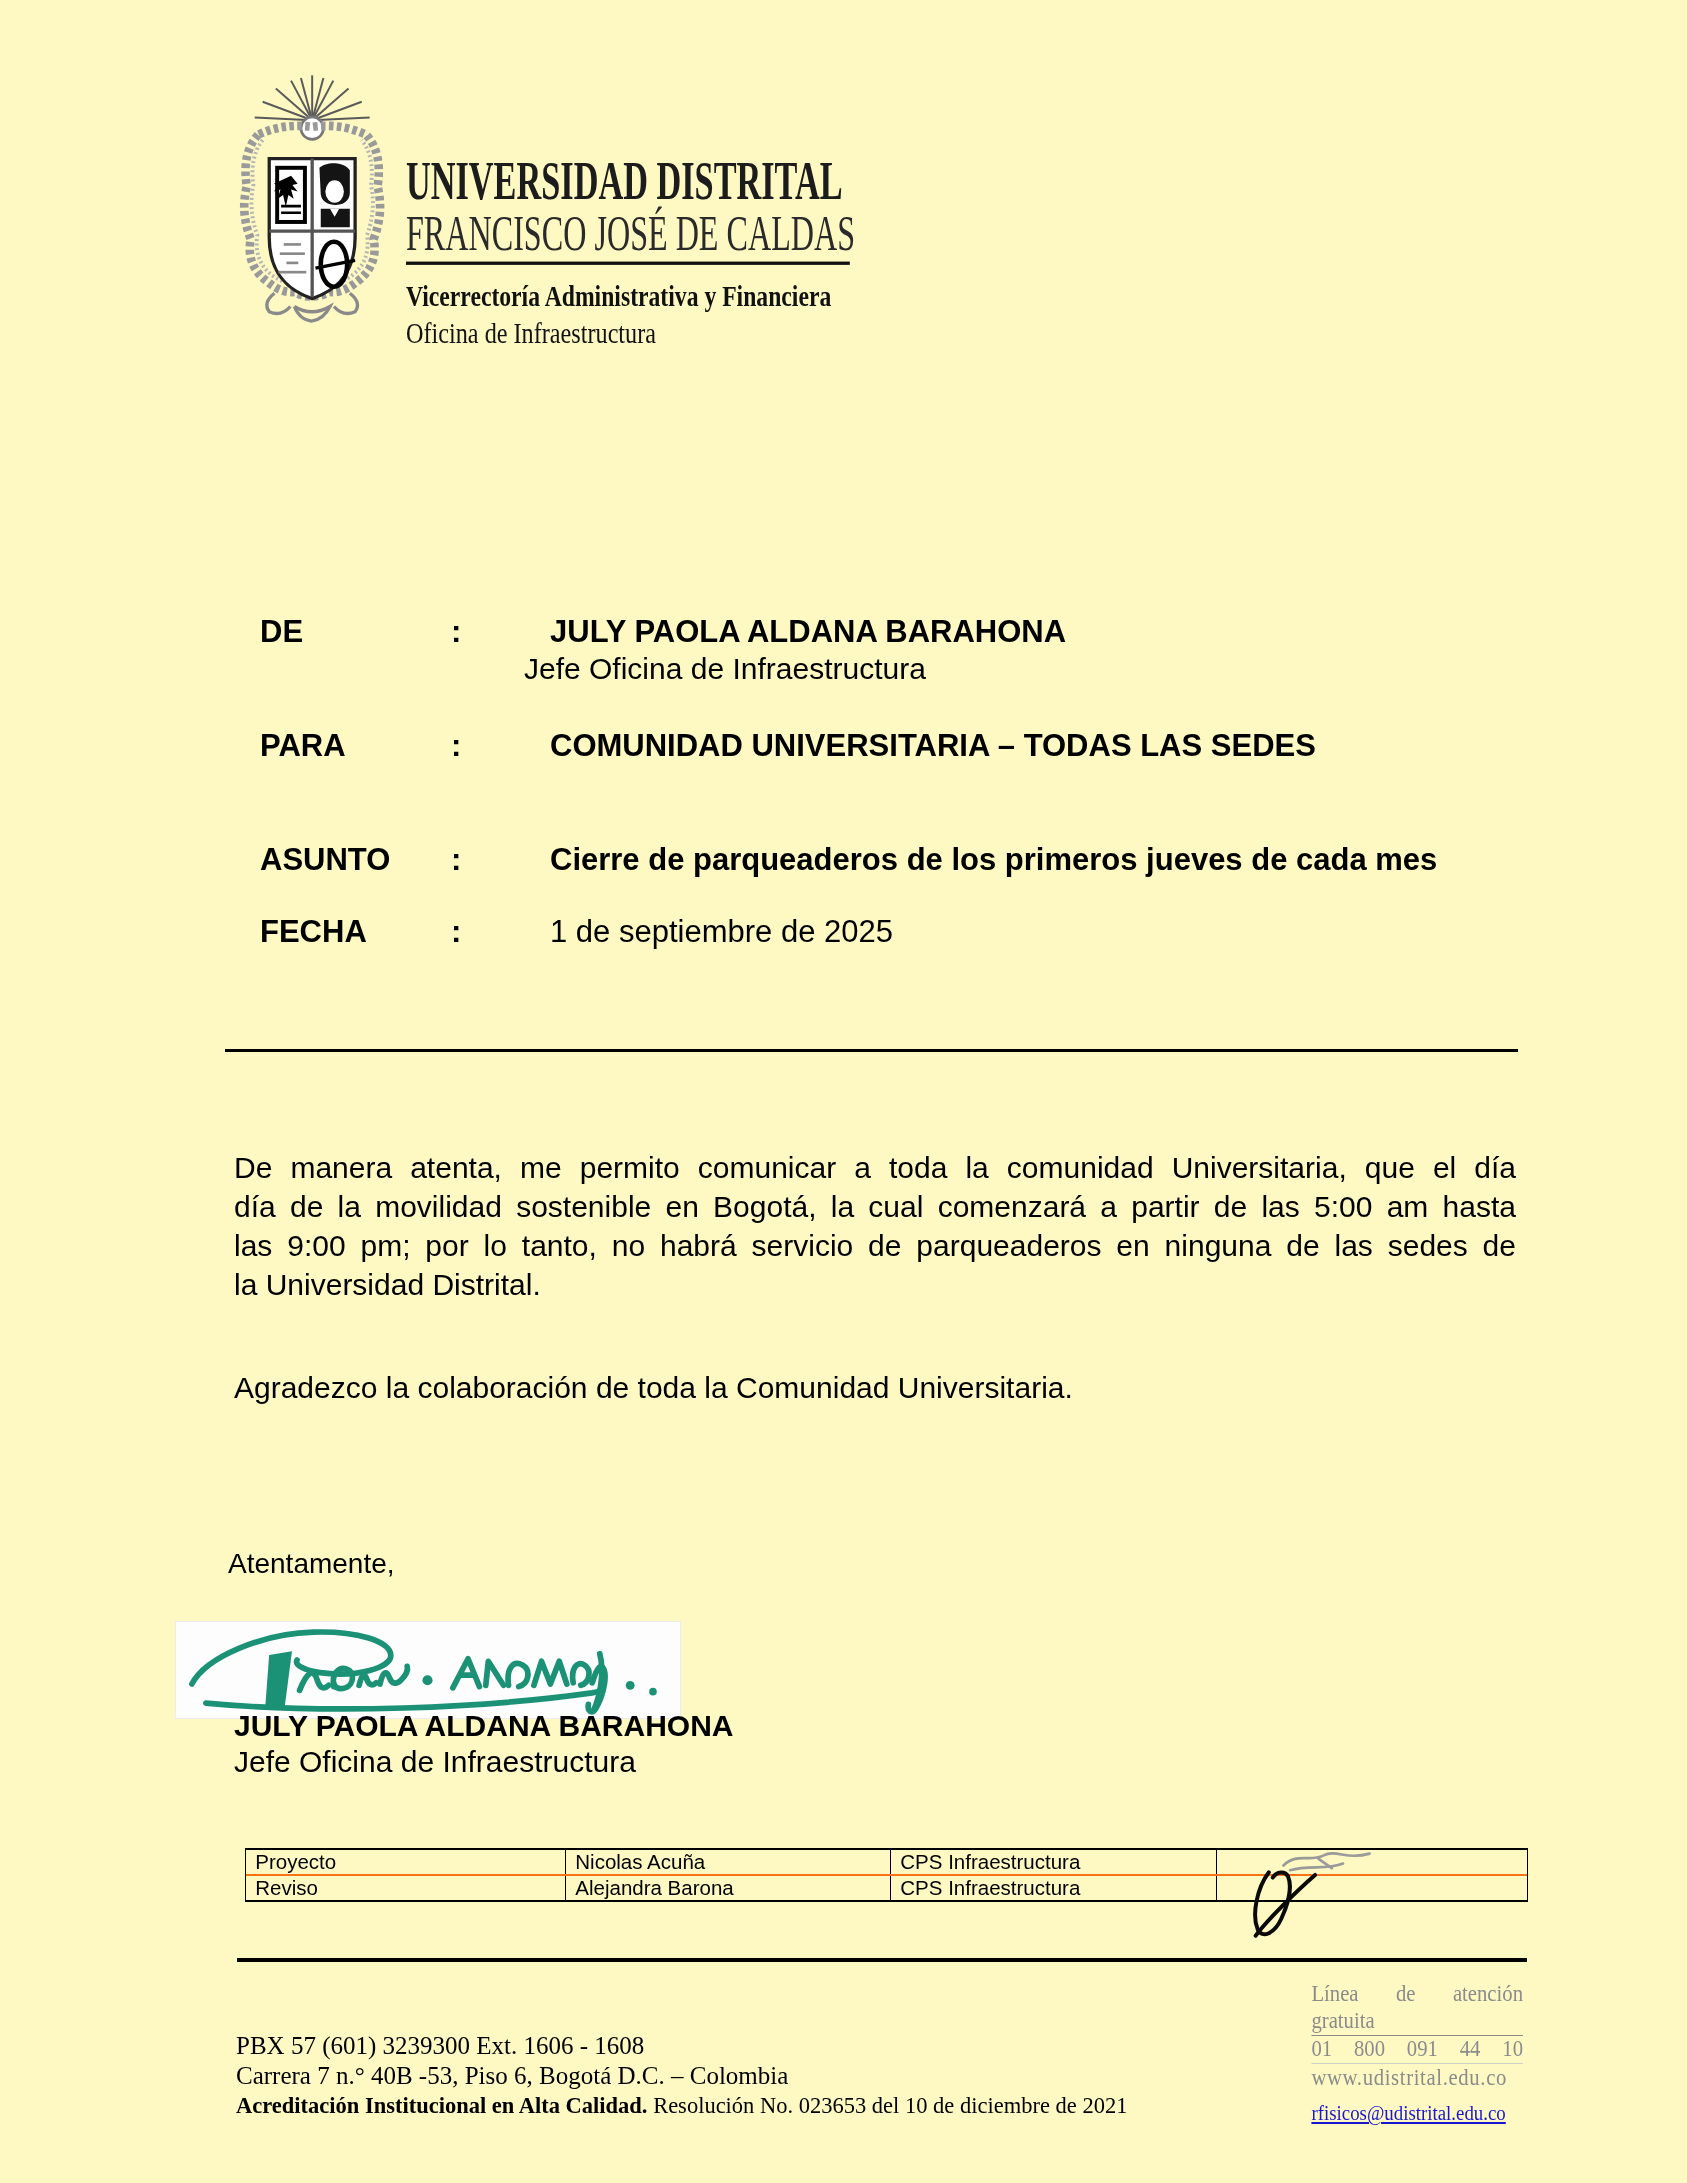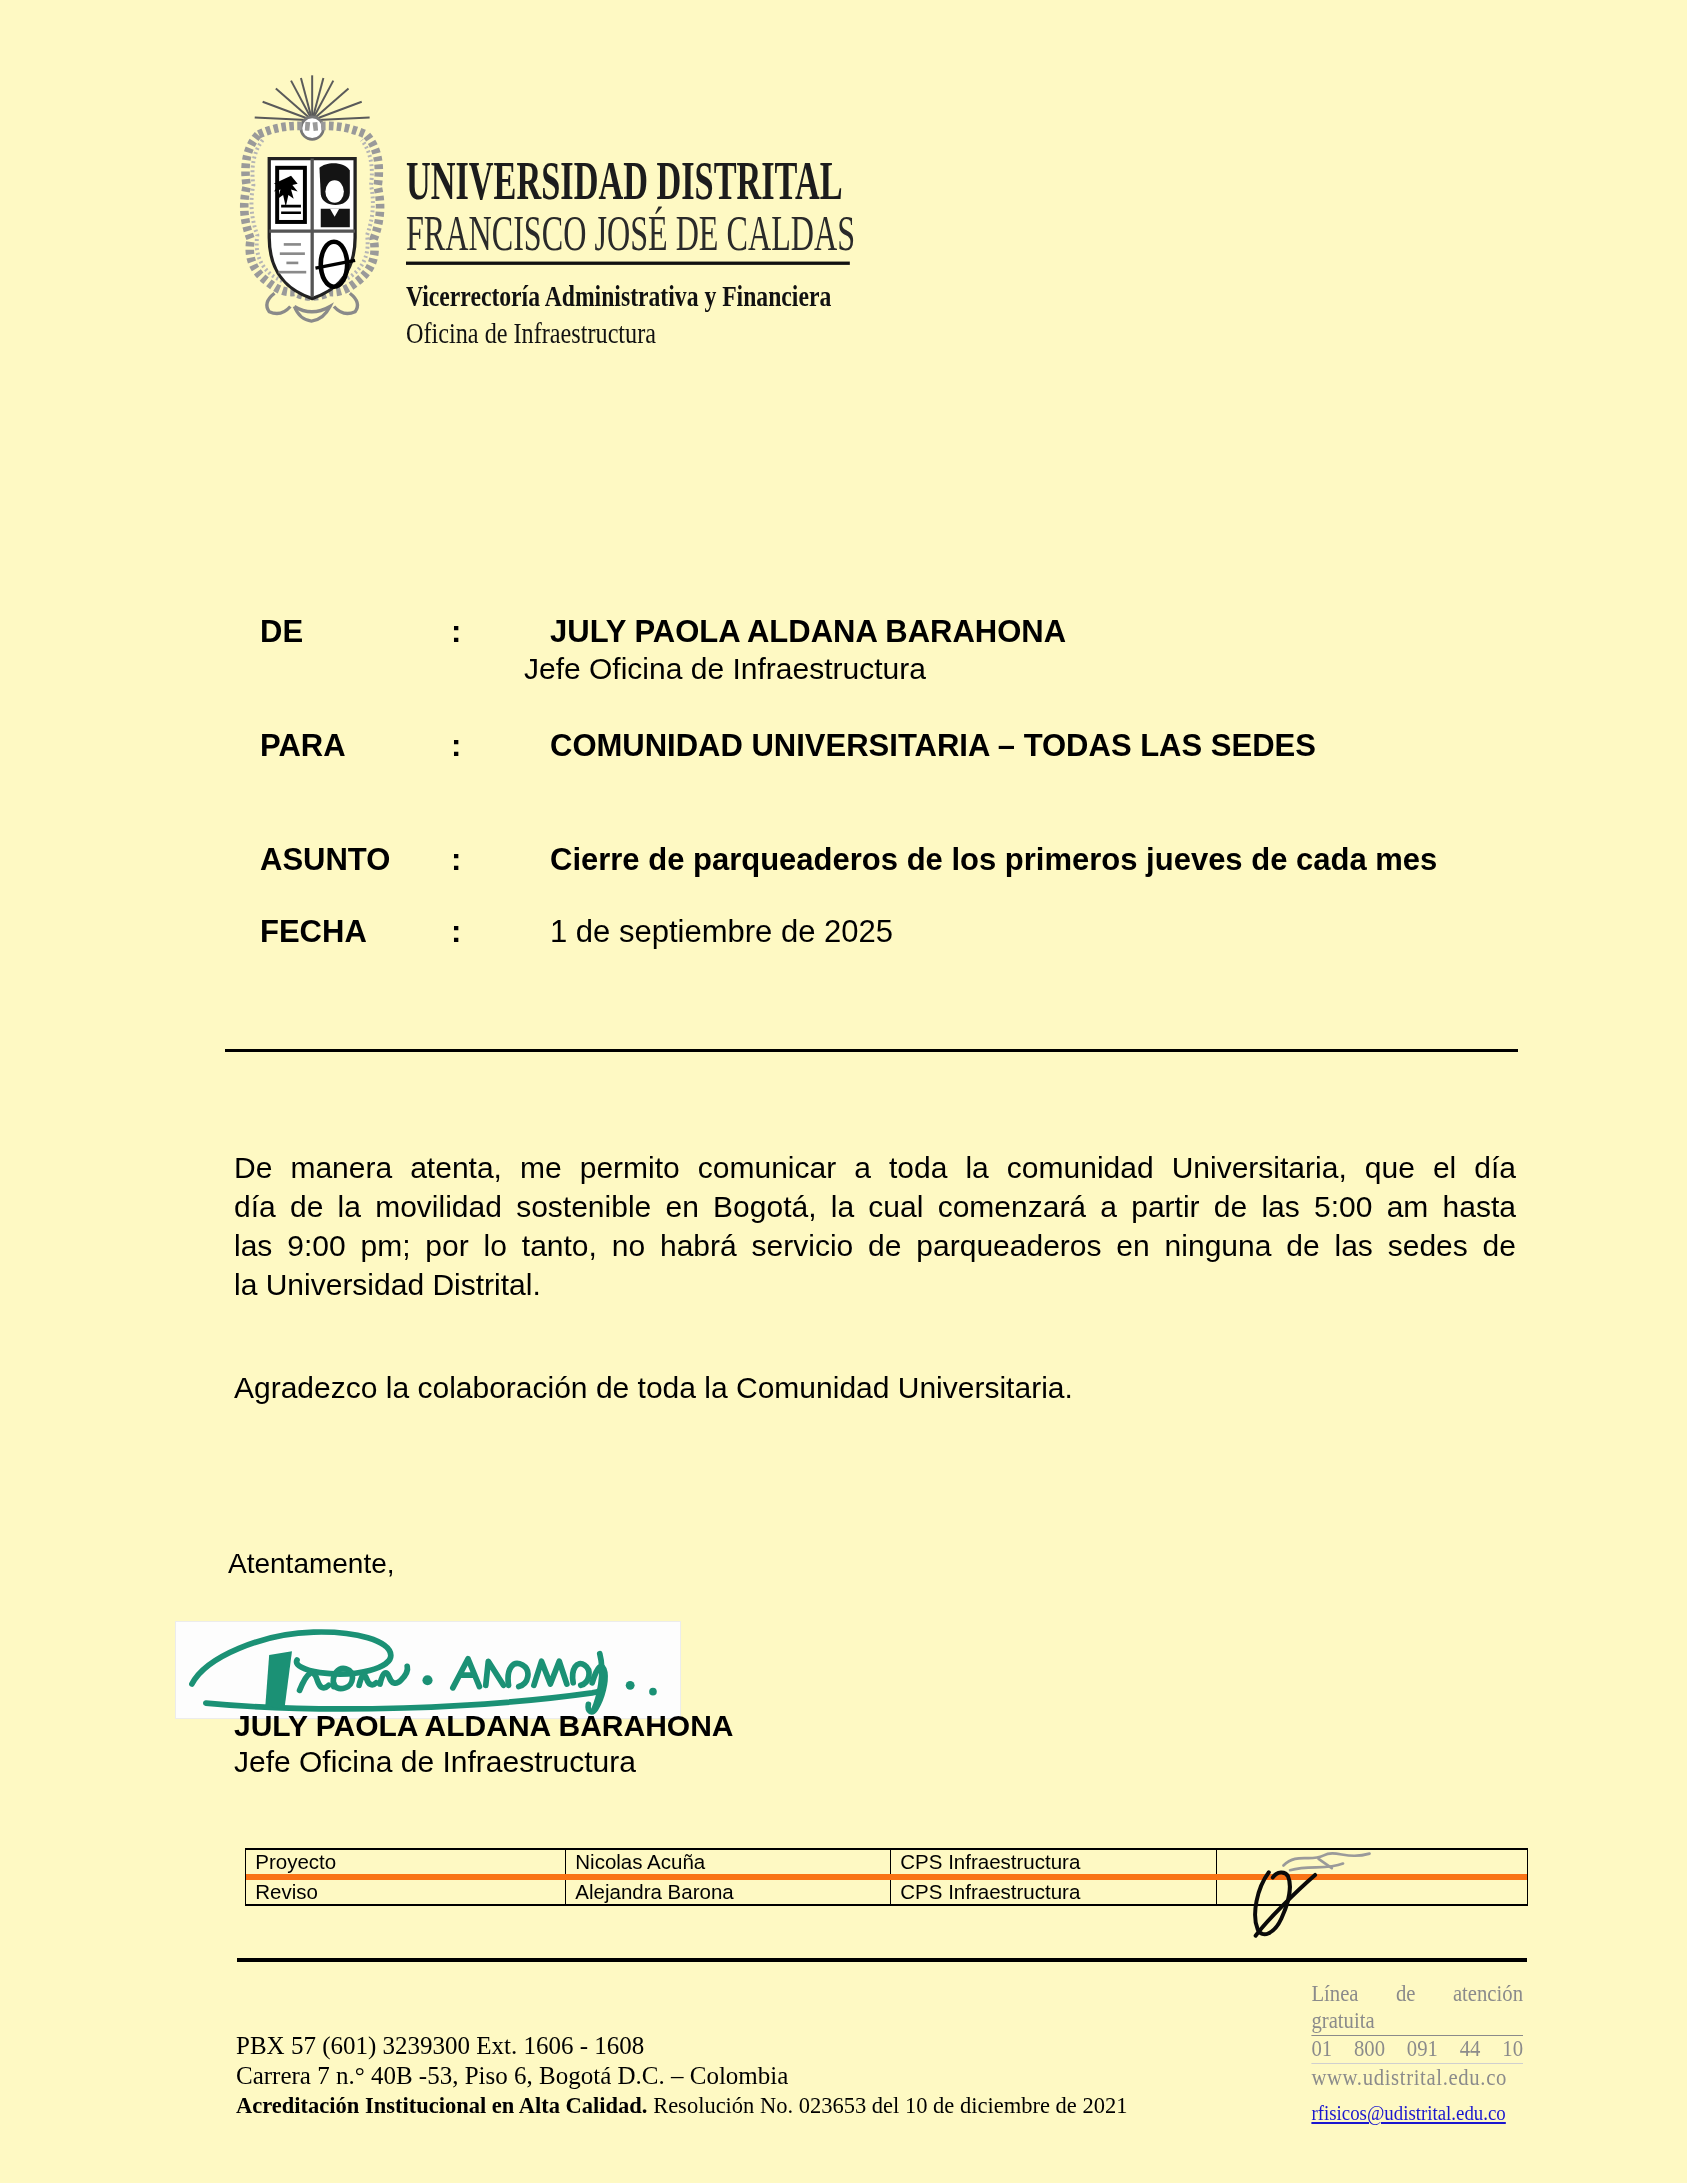--- a/index.html
+++ b/index.html
@@ -37,21 +37,21 @@
   .sig-name{position:absolute; left:234px; top:1709px; font-size:30px; font-weight:bold;}
   .sig-role{position:absolute; left:234px; top:1745px; font-size:30px;}
   
   .tbl{
     position:absolute; left:245px; top:1848px; width:1283px; box-sizing:border-box;
     border-top:2.6px solid #000; border-bottom:2.6px solid #000;
     border-left:1.3px solid #000; border-right:1.3px solid #000;
     font-size:20.5px;
   }
   .trow{display:grid; grid-template-columns:320px 325px 326px auto; height:24px; line-height:24px;}
-  .trow.first{border-bottom:6px solid #f97316; height:24px;}
+  .trow.first{border-bottom:2px solid #f97316; height:24px;}
   .tcell{padding-left:9.3px; border-right:1.3px solid #000; overflow:hidden; white-space:nowrap;}
   .tcell:last-child{border-right:none;}
   
   .foot-line{position:absolute; left:237px; top:1958px; width:1290px; height:4px; background:#000;}
   .foot-left{position:absolute; left:236px; top:2015px; font-family:"Liberation Serif", serif;
              font-size:25px; line-height:30px; white-space:nowrap;margin-top:16px;}
   .foot-left .small{font-size:22.5px;}
   .foot-right{position:absolute; left:1293px; top:1981px; width:230px;
               font-family:"Liberation Serif", serif; color:#8b8b8b;
               transform:scaleX(0.92); transform-origin:right top;}

